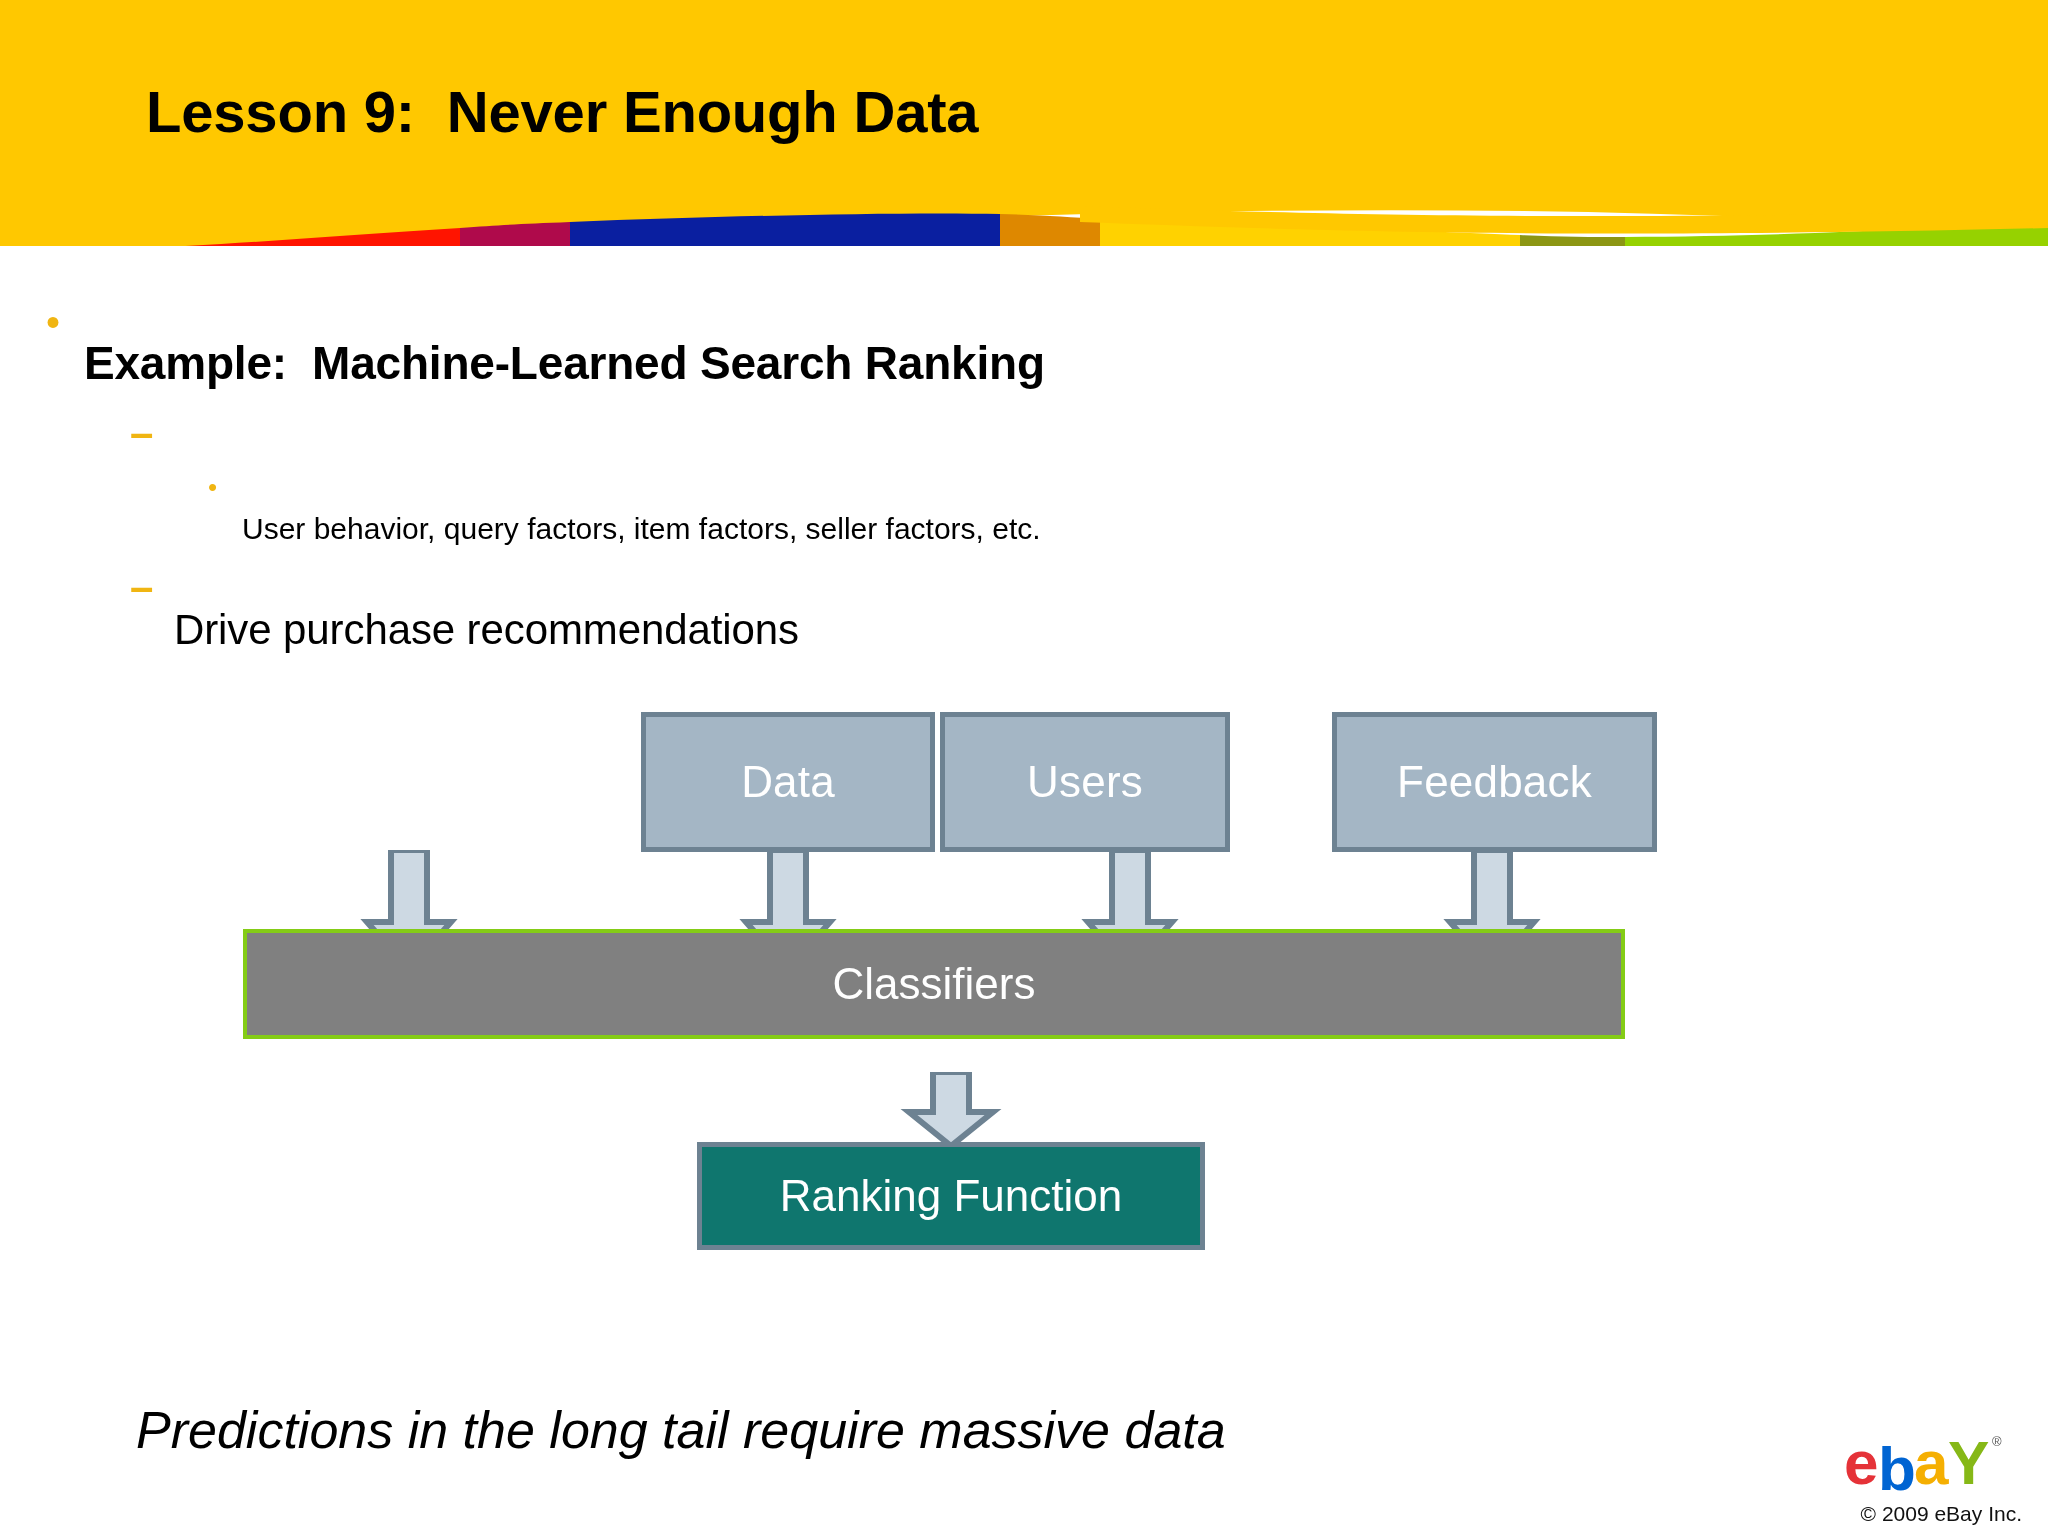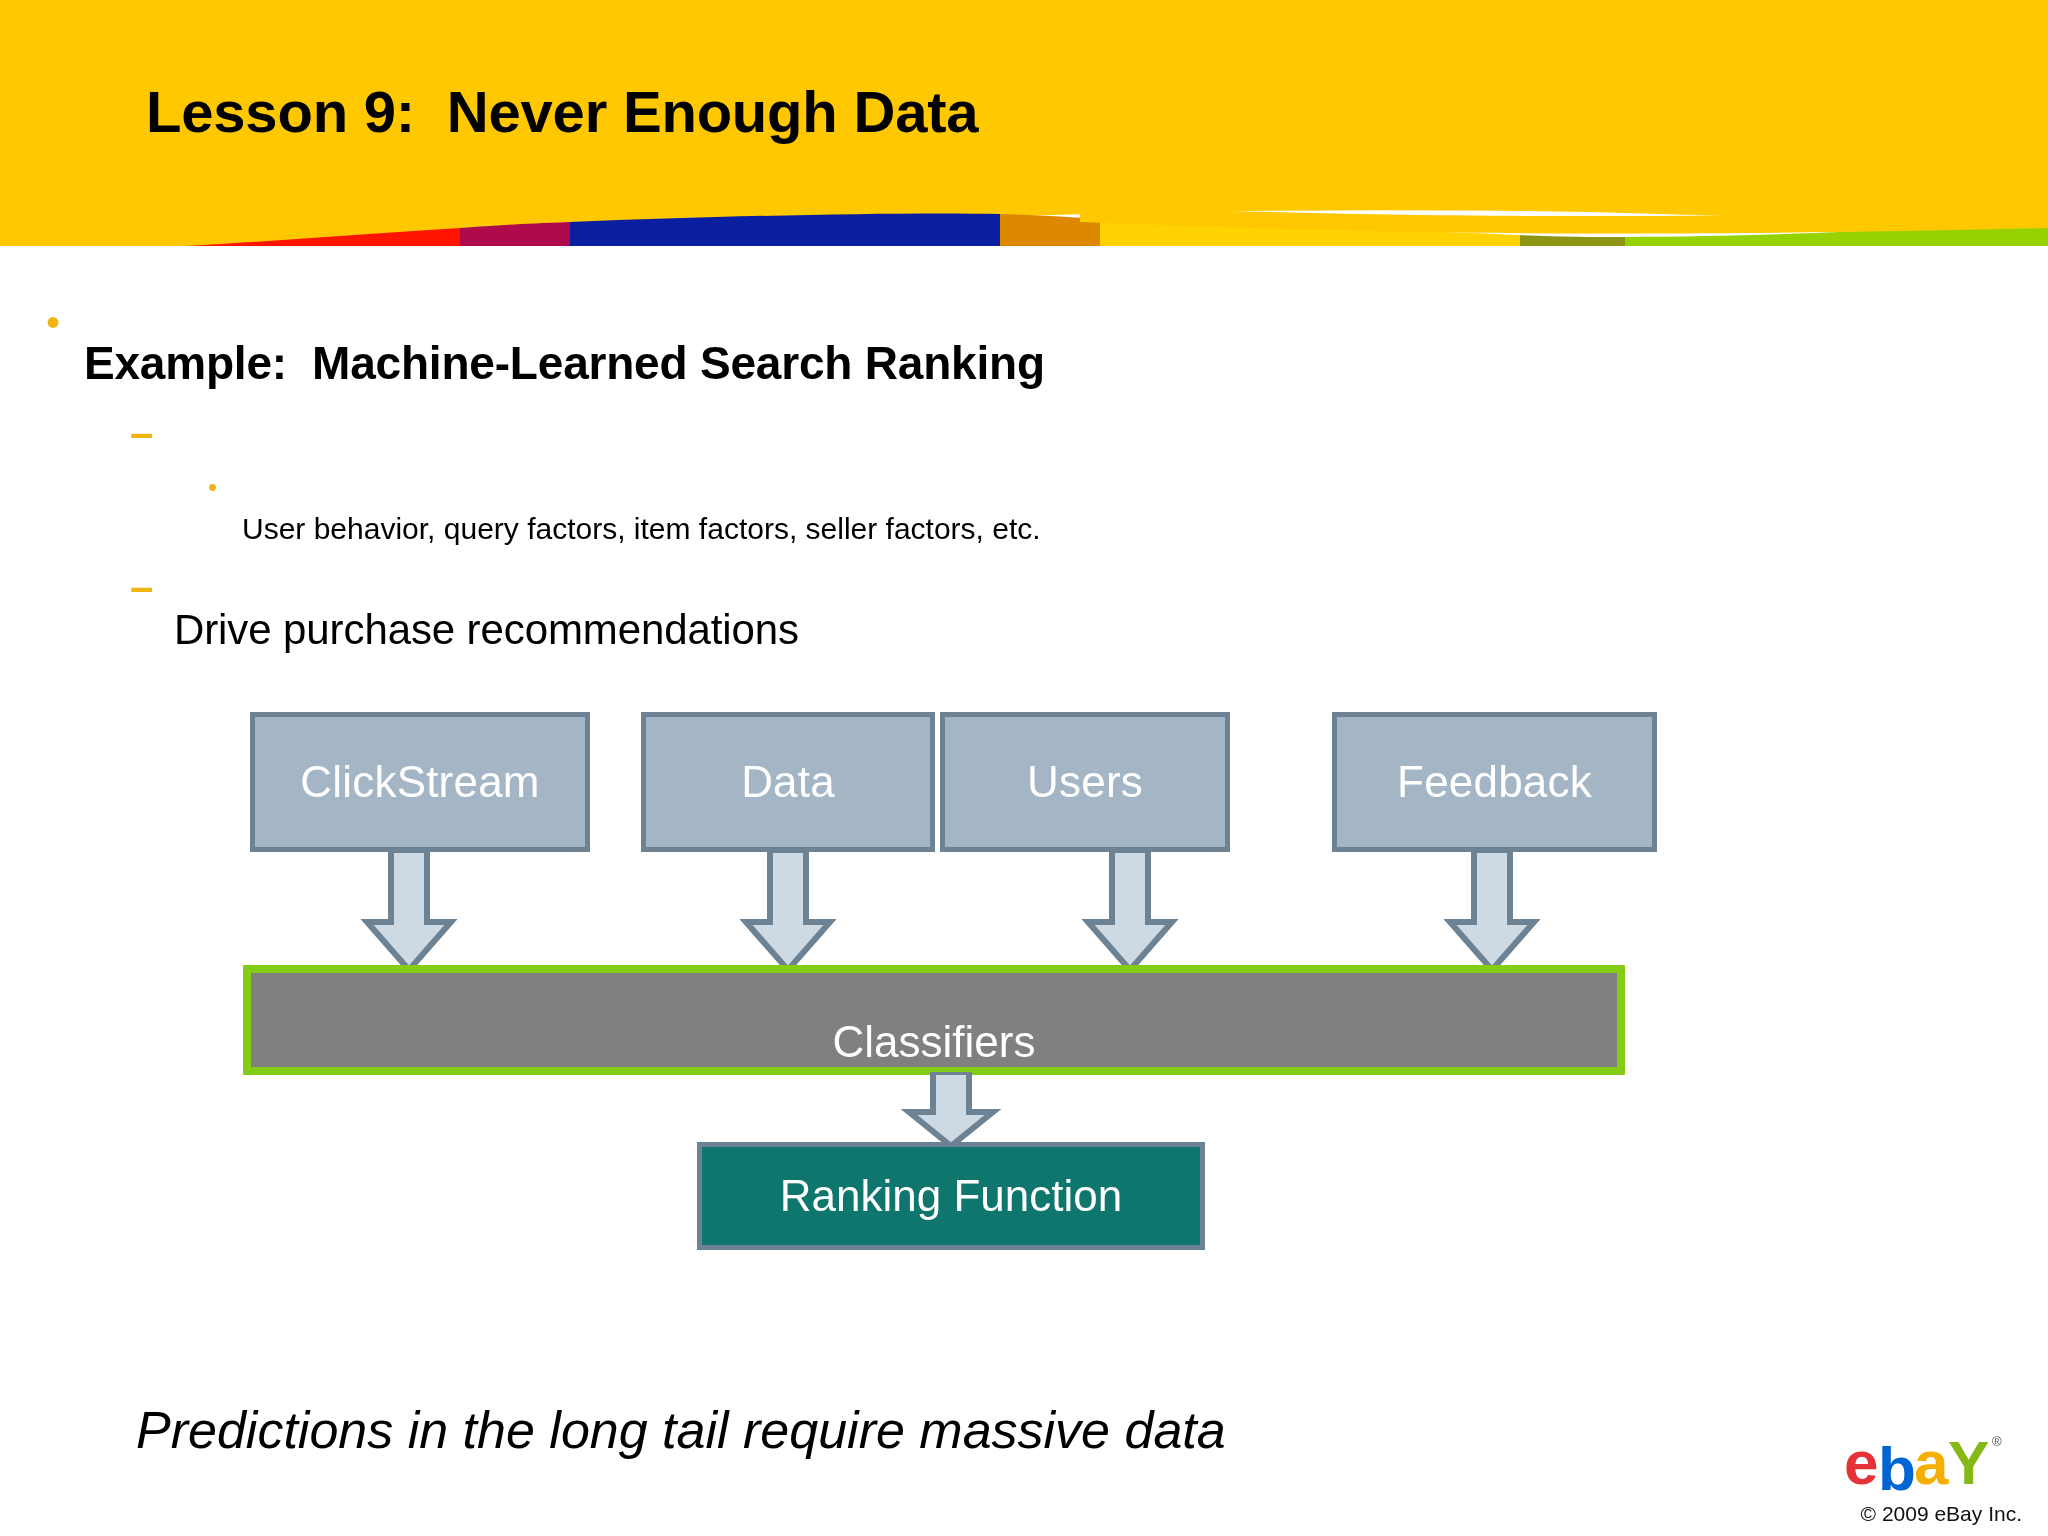--- a/index.html
+++ b/index.html
@@ -93,28 +93,28 @@
   .src-box span {
     color: #ffffff;
     font-size: 44px;
     letter-spacing: 0.2px;
     white-space: pre;
   }
 
   #classifiers-bar {
     position: absolute;
     left: 243px;
-    top: 965px;
+    top: 929px;
     width: 1382px;
     height: 110px;
     box-sizing: border-box;
     background: #808080;
-    border: 8px solid #84cc16;
-    display: flex;
-    align-items: flex-end;
+    border: 4px solid #84cc16;
+    display: flex;
+    align-items: center;
     justify-content: center;
   }
   #classifiers-bar span {
     color: #ffffff;
     font-size: 44px;
     white-space: pre;
   }
 
   #ranking-box {
     position: absolute;
@@ -214,23 +214,20 @@
 
   <div class="bullet-row level2">
     <span class="marker dash">–</span>
     <span class="btext">Drive purchase recommendations</span>
   </div>
 
 </div>
 
 <div id="diagram">
 
-  <div class="src-box" style="left:250px; top:712px; width:340px; height:140px;">
-    <span>ClickStream</span>
-  </div>
 
   <div class="src-box" style="left:641px; top:712px; width:294px; height:140px;">
     <span>Data</span>
   </div>
 
   <div class="src-box" style="left:940px; top:712px; width:290px; height:140px;">
     <span>Users</span>
   </div>
 
   <div class="src-box" style="left:1332px; top:712px; width:325px; height:140px;">

